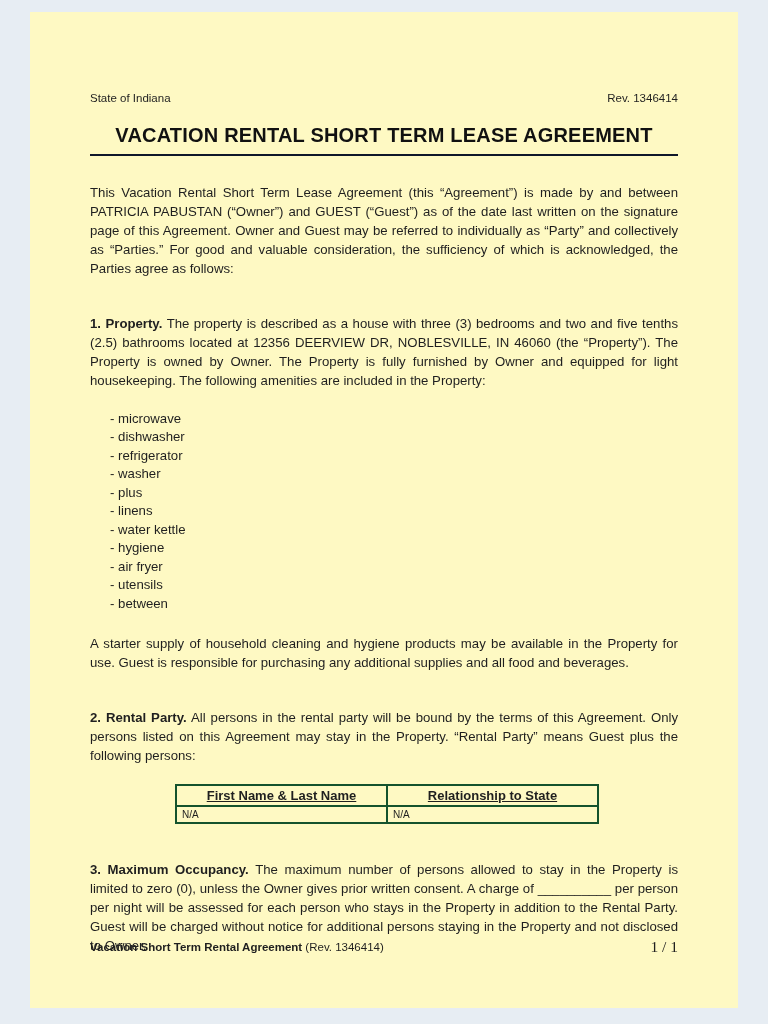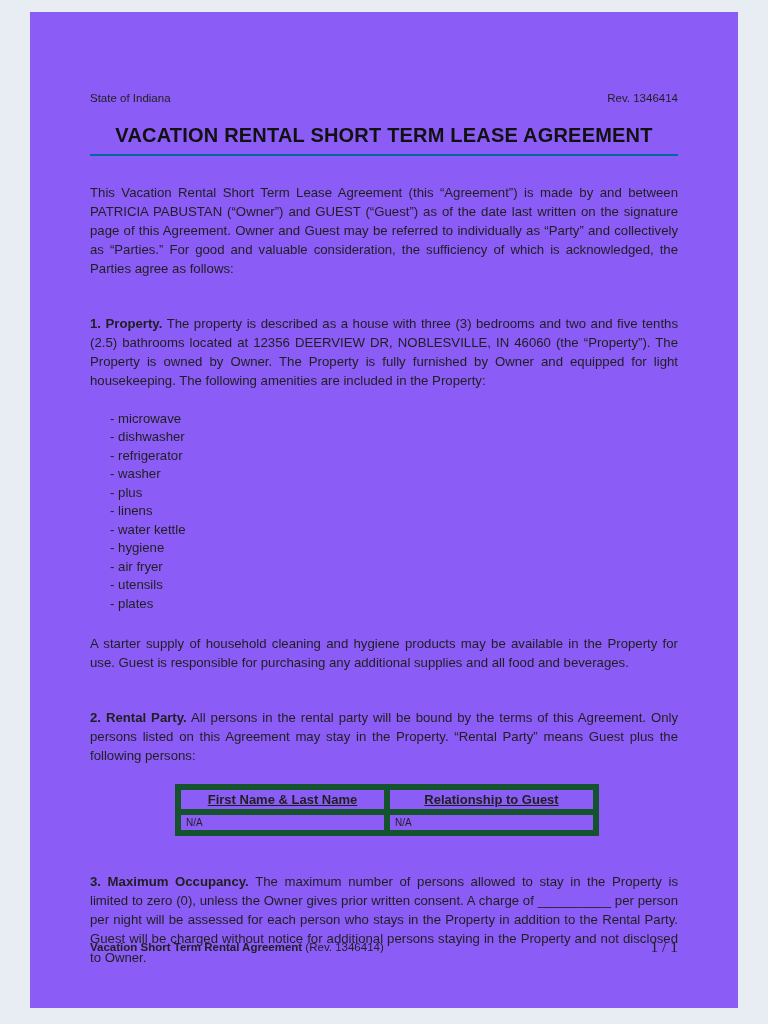--- a/index.html
+++ b/index.html
@@ -12,38 +12,38 @@
     background: #e7edf3;
     font-family: "Liberation Sans", sans-serif;
     color: #1f1f1f;
     -webkit-font-smoothing: antialiased;
   }
   .page {
     position: relative;
     width: 708px;
     height: 996px;
     margin: 12px auto 16px auto;
-    background: #8b5cf6;
+    background: #fef9c3;
     box-sizing: border-box;
     padding: 80px 60px 0 60px;
   }
   .doc-header {
     display: flex;
     justify-content: space-between;
     align-items: baseline;
     font-size: 11.5px;
     margin-bottom: 20px;
   }
   .doc-title {
     font-size: 20px;
     font-weight: bold;
     text-align: center;
     margin: 0;
     padding-bottom: 7px;
-    border-bottom: 2px solid #0369a1;
+    border-bottom: 2px solid #0f172a;
     letter-spacing: 0.2px;
     color: #111;
   }
   .para {
     font-size: 13.2px;
     line-height: 1.44;
     text-align: justify;
     margin: 0;
   }
   .intro { margin-top: 27px; }
@@ -59,21 +59,21 @@
   }
   .amenity { margin: 0; }
   .after-para { margin-top: 21px; }
   .rental-table {
     border-collapse: collapse;
     margin: 19px 0 0 85px;
     width: 424px;
     table-layout: fixed;
   }
   .rental-table th, .rental-table td {
-    border: 6px solid #14532d;
+    border: 2px solid #14532d;
     font-size: 13px;
     padding: 2px 5px;
     box-sizing: border-box;
   }
   .rental-table th {
     font-weight: bold;
     text-align: center;
   }
   .rental-table th span { text-decoration: underline; }
   .rental-table td {
@@ -119,32 +119,32 @@
       <div class="amenity">- microwave</div>
       <div class="amenity">- dishwasher</div>
       <div class="amenity">- refrigerator</div>
       <div class="amenity">- washer</div>
       <div class="amenity">- plus</div>
       <div class="amenity">- linens</div>
       <div class="amenity">- water kettle</div>
       <div class="amenity">- hygiene</div>
       <div class="amenity">- air fryer</div>
       <div class="amenity">- utensils</div>
-      <div class="amenity">- plates</div>
+      <div class="amenity">- between</div>
     </div>
 
     <p class="para after-para">A starter supply of household cleaning and hygiene products may be available in the Property for use. Guest is responsible for purchasing any additional supplies and all food and beverages.</p>
 
     <p class="para sect"><span class="sect-heading">2. Rental Party.</span> <span>All persons in the rental party will be bound by the terms of this Agreement. Only persons listed on this Agreement may stay in the Property. “Rental Party” means Guest plus the following persons:</span></p>
 
     <table class="rental-table">
       <thead>
         <tr>
           <th><span>First Name &amp; Last Name</span></th>
-          <th><span>Relationship to Guest</span></th>
+          <th><span>Relationship to State</span></th>
         </tr>
       </thead>
       <tbody>
         <tr>
           <td>N/A</td>
           <td>N/A</td>
         </tr>
       </tbody>
     </table>
 

